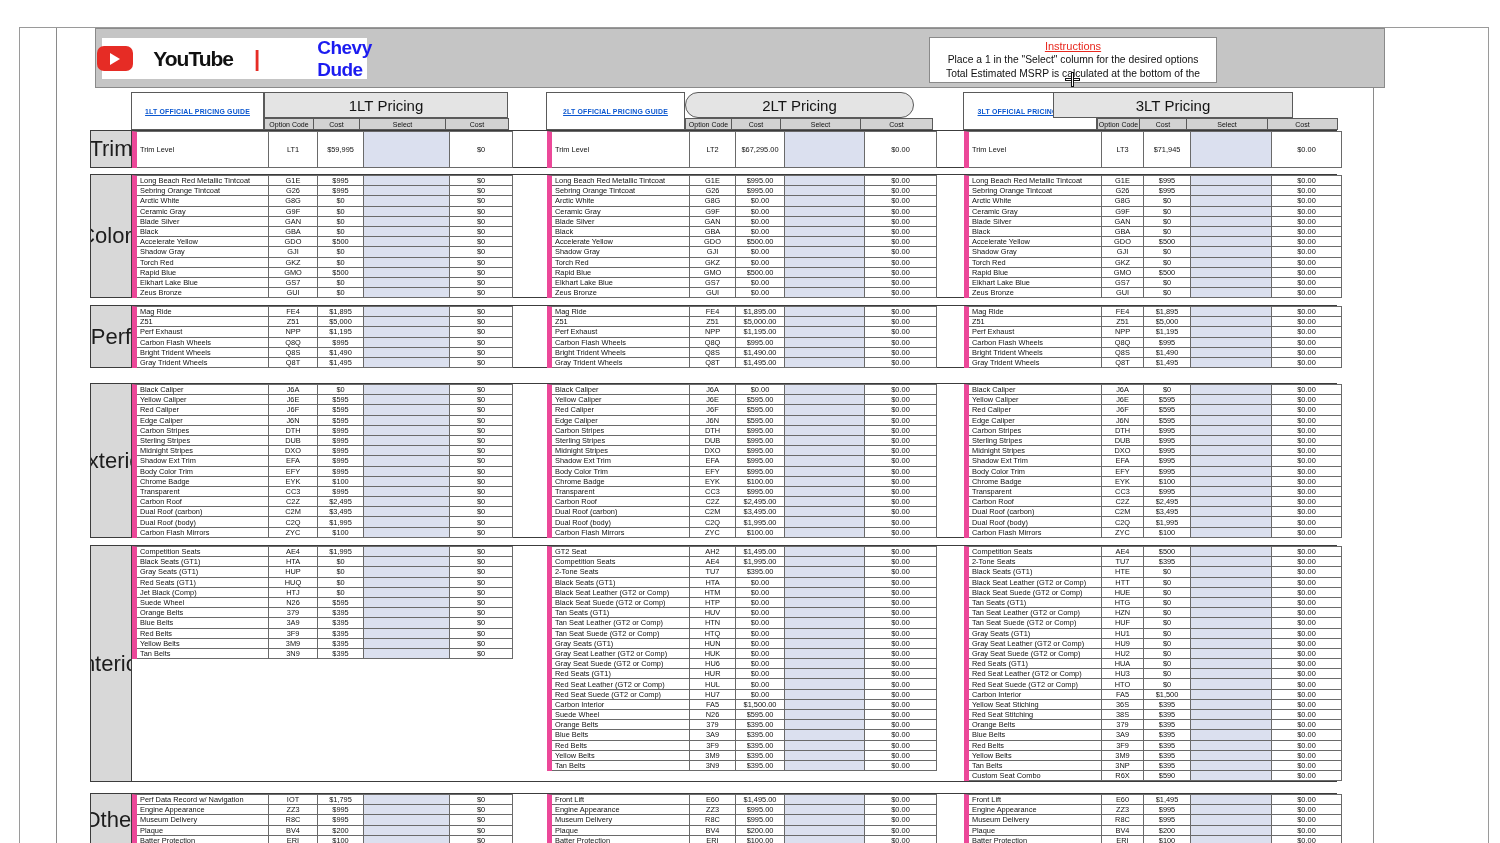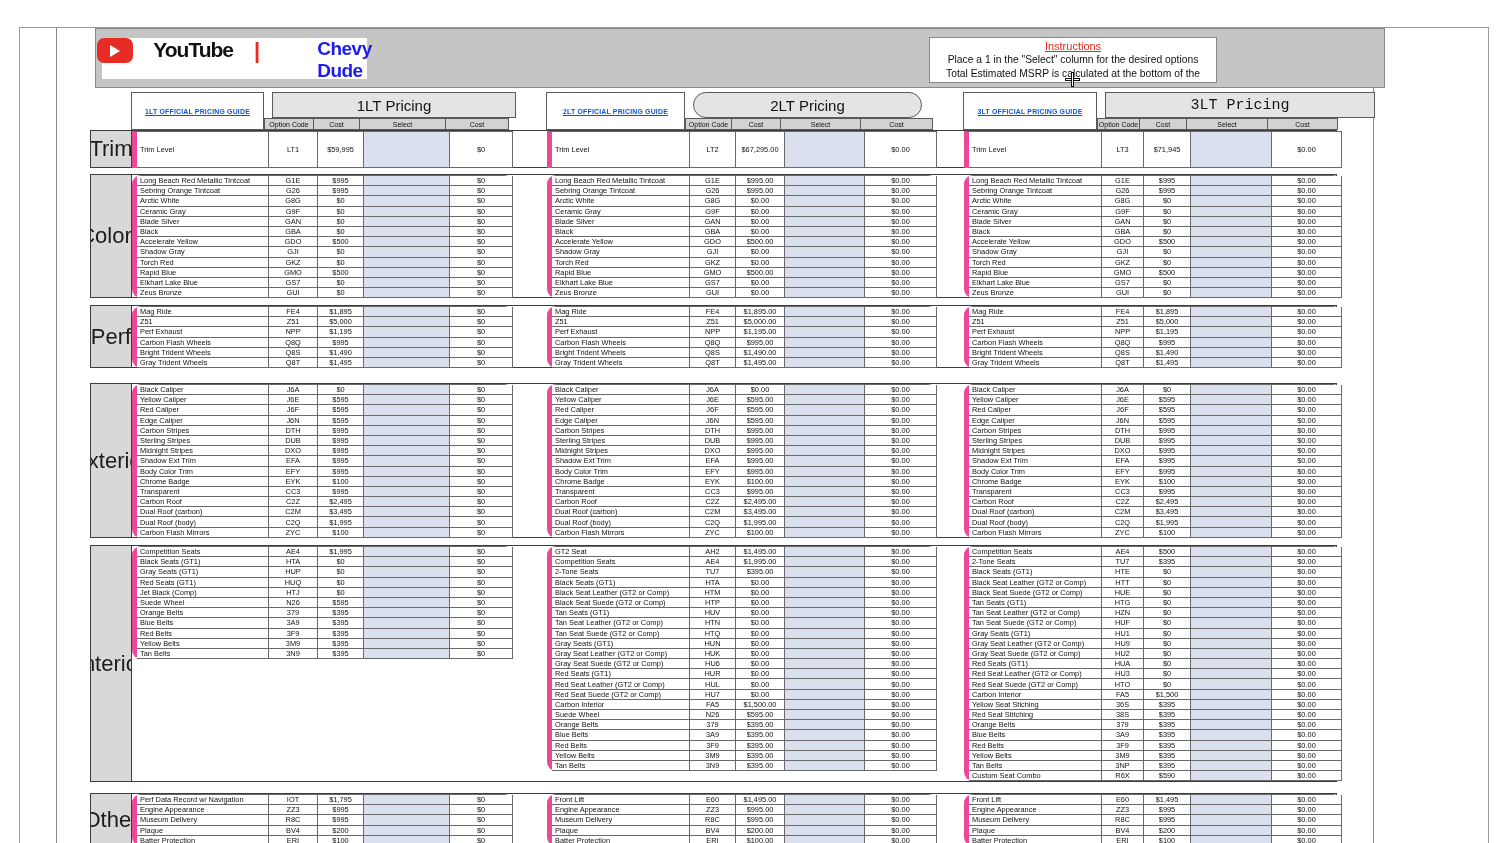--- a/index.html
+++ b/index.html
@@ -9,21 +9,21 @@
   .page { position:absolute; left:19px; top:27px; width:1470px; height:830px;
     border:1px solid #9a9a9a; background:#fff; }
 
   .table-outline { position:absolute; left:56px; top:28px; width:1318px; height:815px;
     border-left:1px solid #8a8a8a; border-right:1px solid #8a8a8a; pointer-events:none; }
 
   
   .band { position:absolute; left:95px; top:28px; width:1290px; height:60px;
     background:#c5c5c5; border:1px solid #8a8a8a; }
   .logo-box { position:absolute; left:6px; top:9px; width:265px; height:41px; background:#fff;
-    display:flex; justify-content:center; gap:20px; }
+    display:flex; align-items:center; justify-content:center; gap:20px; }
   .yt-play { width:36px; height:25px; background:#e62c25; border-radius:7px;
     display:flex; align-items:center; justify-content:center; flex:0 0 auto; }
   .yt-play .tri { width:0; height:0; border-left:10px solid #fff;
     border-top:6px solid transparent; border-bottom:6px solid transparent; }
   .yt-word { font-size:21px; font-weight:bold; color:#111; letter-spacing:-1px; }
   .logo-sep { color:#e62c25; font-size:22px; font-weight:bold; margin:0 1px; }
   .channel { font-size:19px; font-weight:bold; color:#1b1bf0; letter-spacing:-0.5px;margin-left:36px; }
   .band-title { position:absolute; left:0; right:0; top:18px; text-align:center;
     font-size:19px; color:#1a1a1a; }
   .band-title .ast { color:#e8281e; }
@@ -35,39 +35,39 @@
   .cursor-plus .h { position:absolute; left:0; top:6px; width:15px; height:3px; background:#fff; border:1px solid #111; }
   .cursor-plus .v { position:absolute; left:6px; top:0; width:3px; height:15px; background:#fff; border:1px solid #111; }
 
   
   .guide-cell { position:absolute; top:92px; height:38px; background:#fff;
     border:1px solid #5a5a5a; display:flex; align-items:center; justify-content:center; }
   .guide-link { color:#0b57d0; text-decoration:underline; font-size:6.9px; font-weight:bold;
     letter-spacing:0.2px; white-space:nowrap; cursor:pointer; }
   .pricing-cell { position:absolute; top:92px; height:26px; background:#e4e4e4;
     border:1px solid #5a5a5a; display:flex; align-items:center; justify-content:center;
-    font-size:15px; font-weight:500; color:#141414;margin-left:8px; }
+    font-size:15px; font-weight:500; color:#141414; }
   .subrow { position:absolute; top:118px; height:12px; display:grid;
     border-left:1px solid #5a5a5a; }
   .subrow .scell { background:#d2d2d2; border-right:1px solid #5a5a5a;
     border-top:1px solid #5a5a5a; border-bottom:1px solid #5a5a5a;
     font-size:7px; color:#111; display:flex; align-items:center; justify-content:center; }
 
   
   .section { position:absolute; left:90px; width:1247px; border:1px solid #3c3c3c; background:#fff; }
   .slabel { position:absolute; left:0; top:0; bottom:0; width:41px; background:#d8d8d8;
     border-right:1px solid #3c3c3c; display:flex; align-items:center; justify-content:center;
     overflow:hidden; font-size:22px; color:#1c1c1c; white-space:nowrap; }
 
   .gtable { position:absolute; top:0; display:grid; background:#fff;
     border-left:5px solid #ec4899; border-top:1px solid #6a6a6a; align-content:start; }
   .g1 { left:41px;  grid-template-columns:132px 49px 46px 86px 63px; }
   .g2 { left:456px; grid-template-columns:138px 46px 49px 80px 72px; }
   .g3 { left:873px; grid-template-columns:133px 42px 47px 81px 70px; }
-  .rows-sm { grid-auto-rows:10.2px;border-radius:9px; }
+  .rows-sm { grid-auto-rows:10.2px; }
   .rows-trim { grid-auto-rows:36px; }
 
   .tcell { border-right:1px solid #6a6a6a; border-bottom:1px solid #6a6a6a;
     font-size:7.4px; color:#111; display:flex; align-items:center; overflow:hidden;
     white-space:nowrap; background:#fff; }
   .c-name  { justify-content:flex-start; padding-left:3px; }
   .c-code, .c-cost, .c-total { justify-content:center; }
   .c-select { background:#dbe0ef; }
 
   .sub-g1 { left:264px; grid-template-columns:49px 46px 86px 63px; }
@@ -118,21 +118,21 @@
 <div class="subrow sub-g2">
   <div class="scell">Option Code</div>
   <div class="scell">Cost</div>
   <div class="scell">Select</div>
   <div class="scell">Cost</div>
 </div>
 
 <div class="guide-cell" style="left:963px;width:134px;">
   <a class="guide-link">3LT OFFICIAL PRICING GUIDE</a>
 </div>
-<div class="pricing-cell" style="left:1097px;width:270px;font-family:Liberation Mono, monospace;">3LT Pricing</div>
+<div class="pricing-cell" style="left:1053px;width:240px;">3LT Pricing</div>
 <div class="subrow sub-g3">
   <div class="scell">Option Code</div>
   <div class="scell">Cost</div>
   <div class="scell">Select</div>
   <div class="scell">Cost</div>
 </div>
 
 <div class="section" style="top:130px;height:38px;">
   <div class="slabel">Trim</div>
   <div class="gtable g1 rows-trim">

